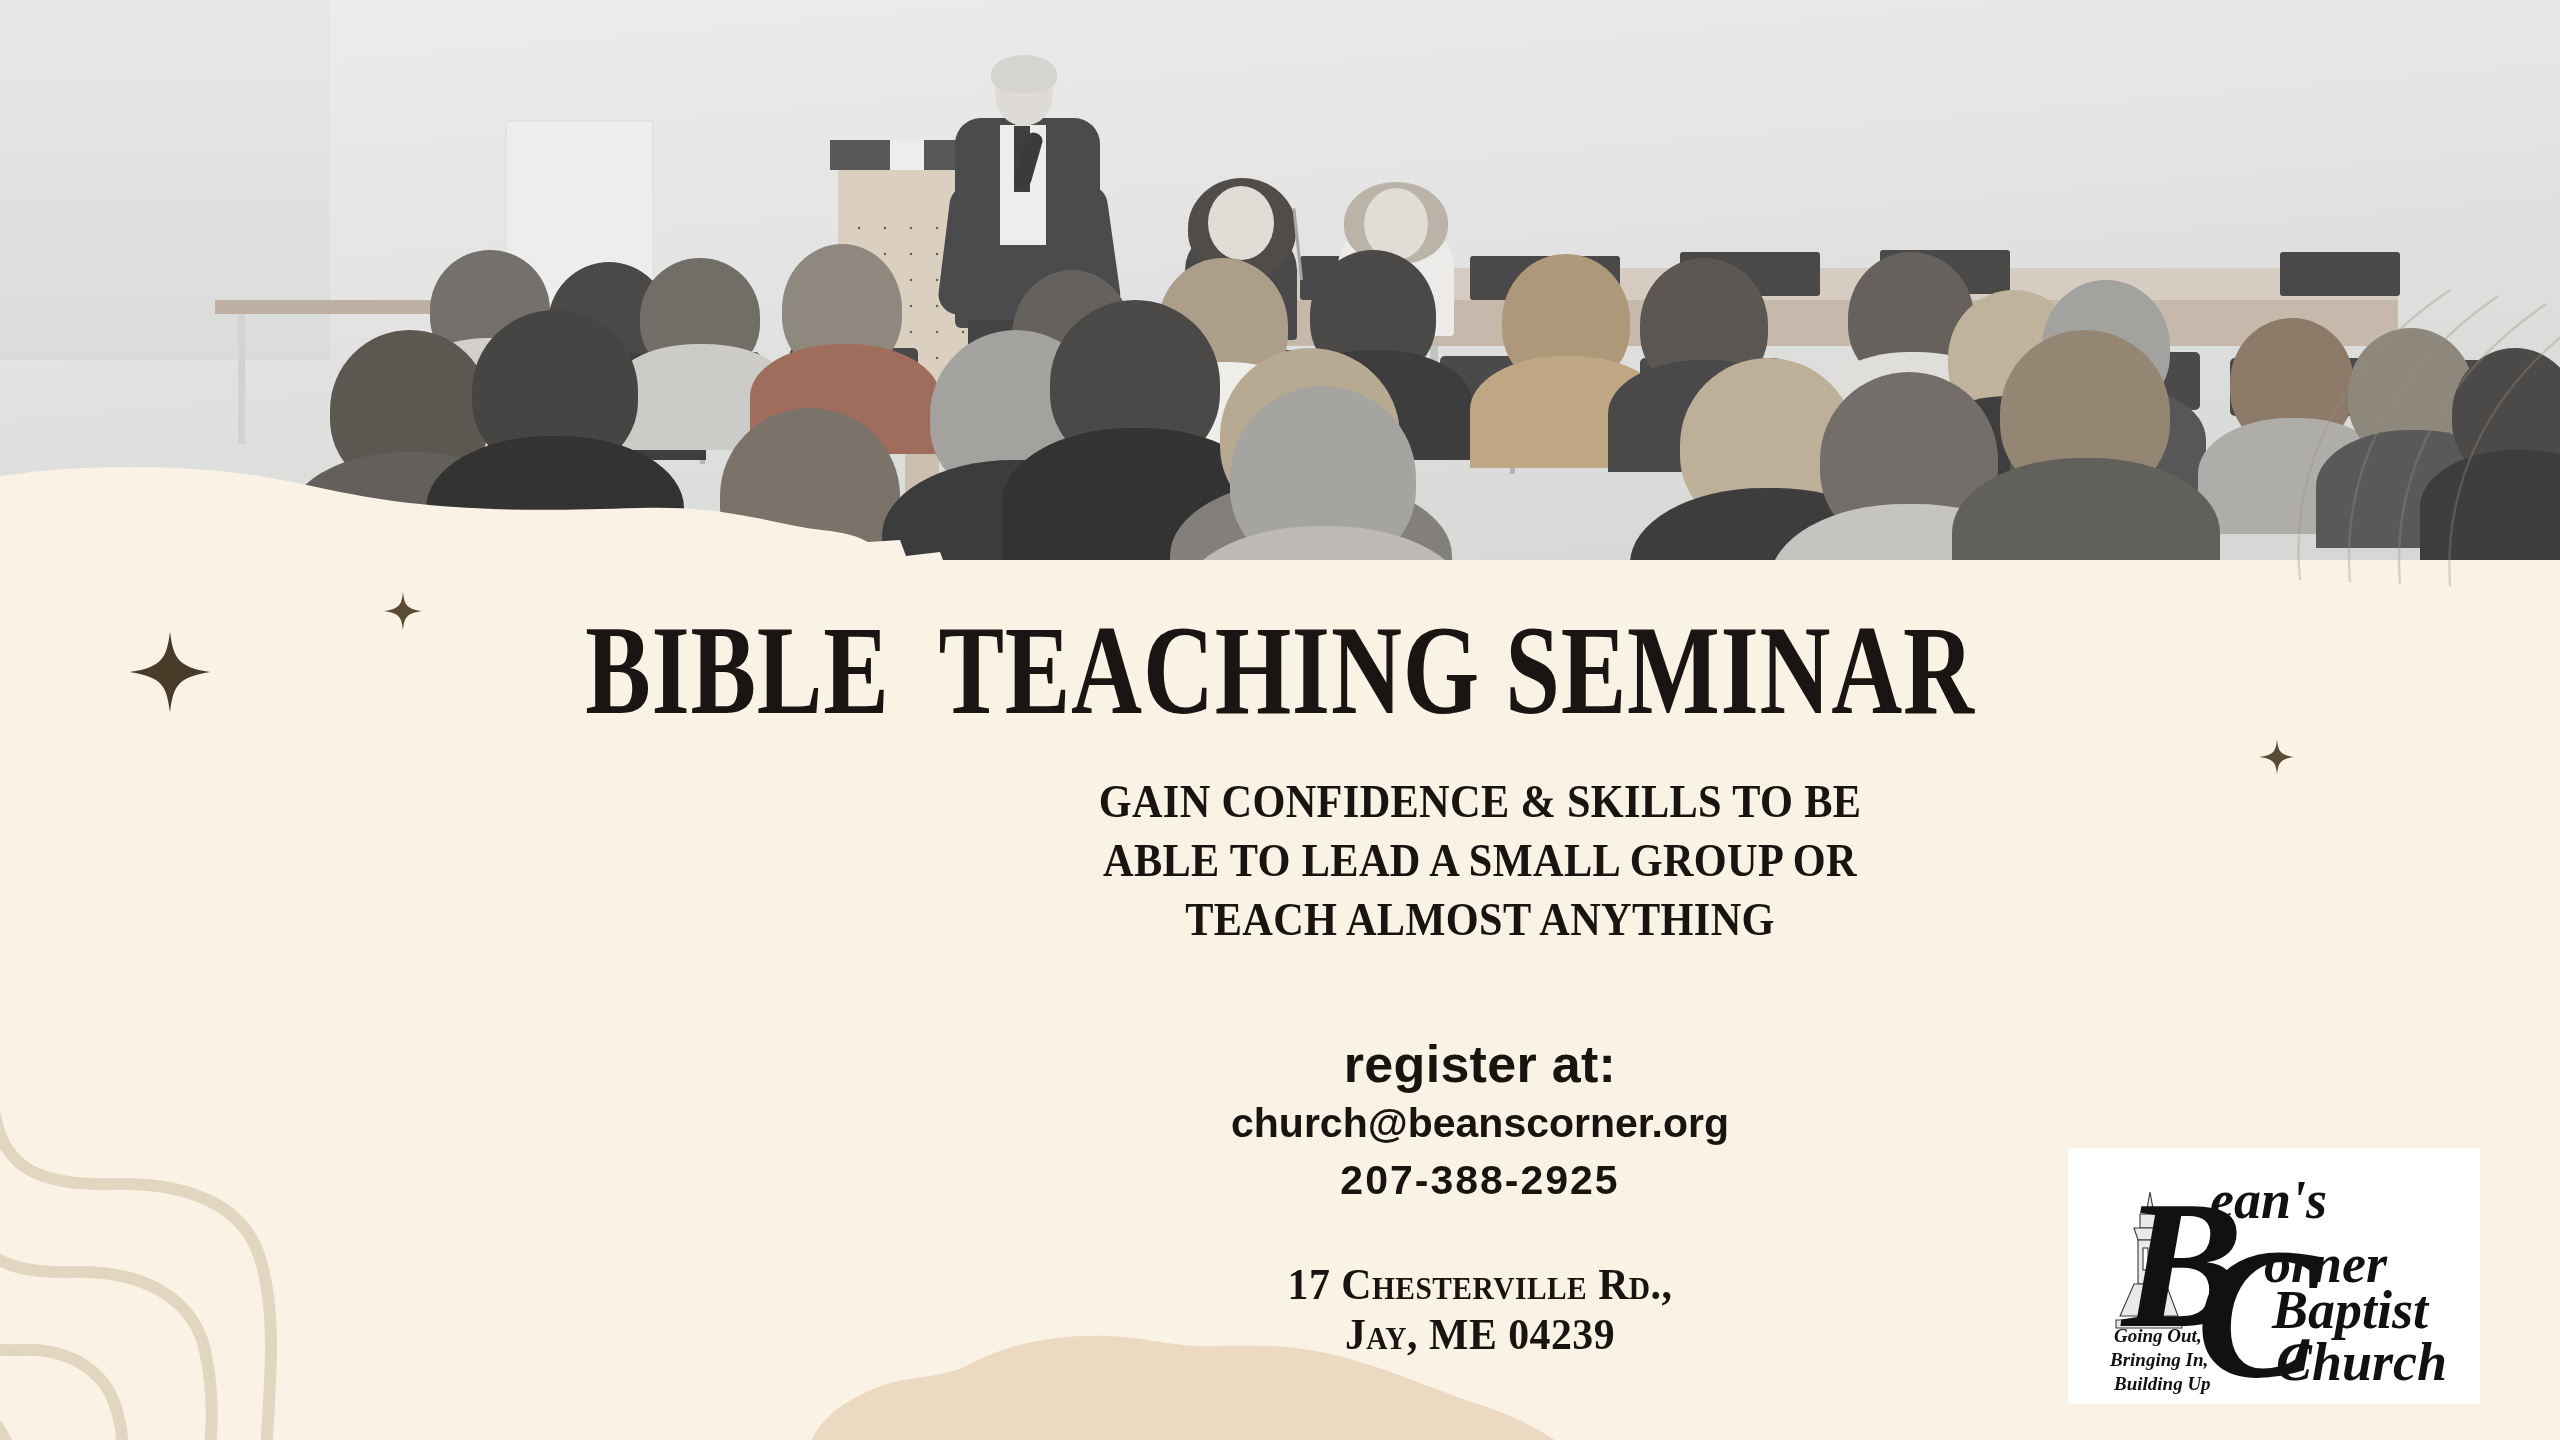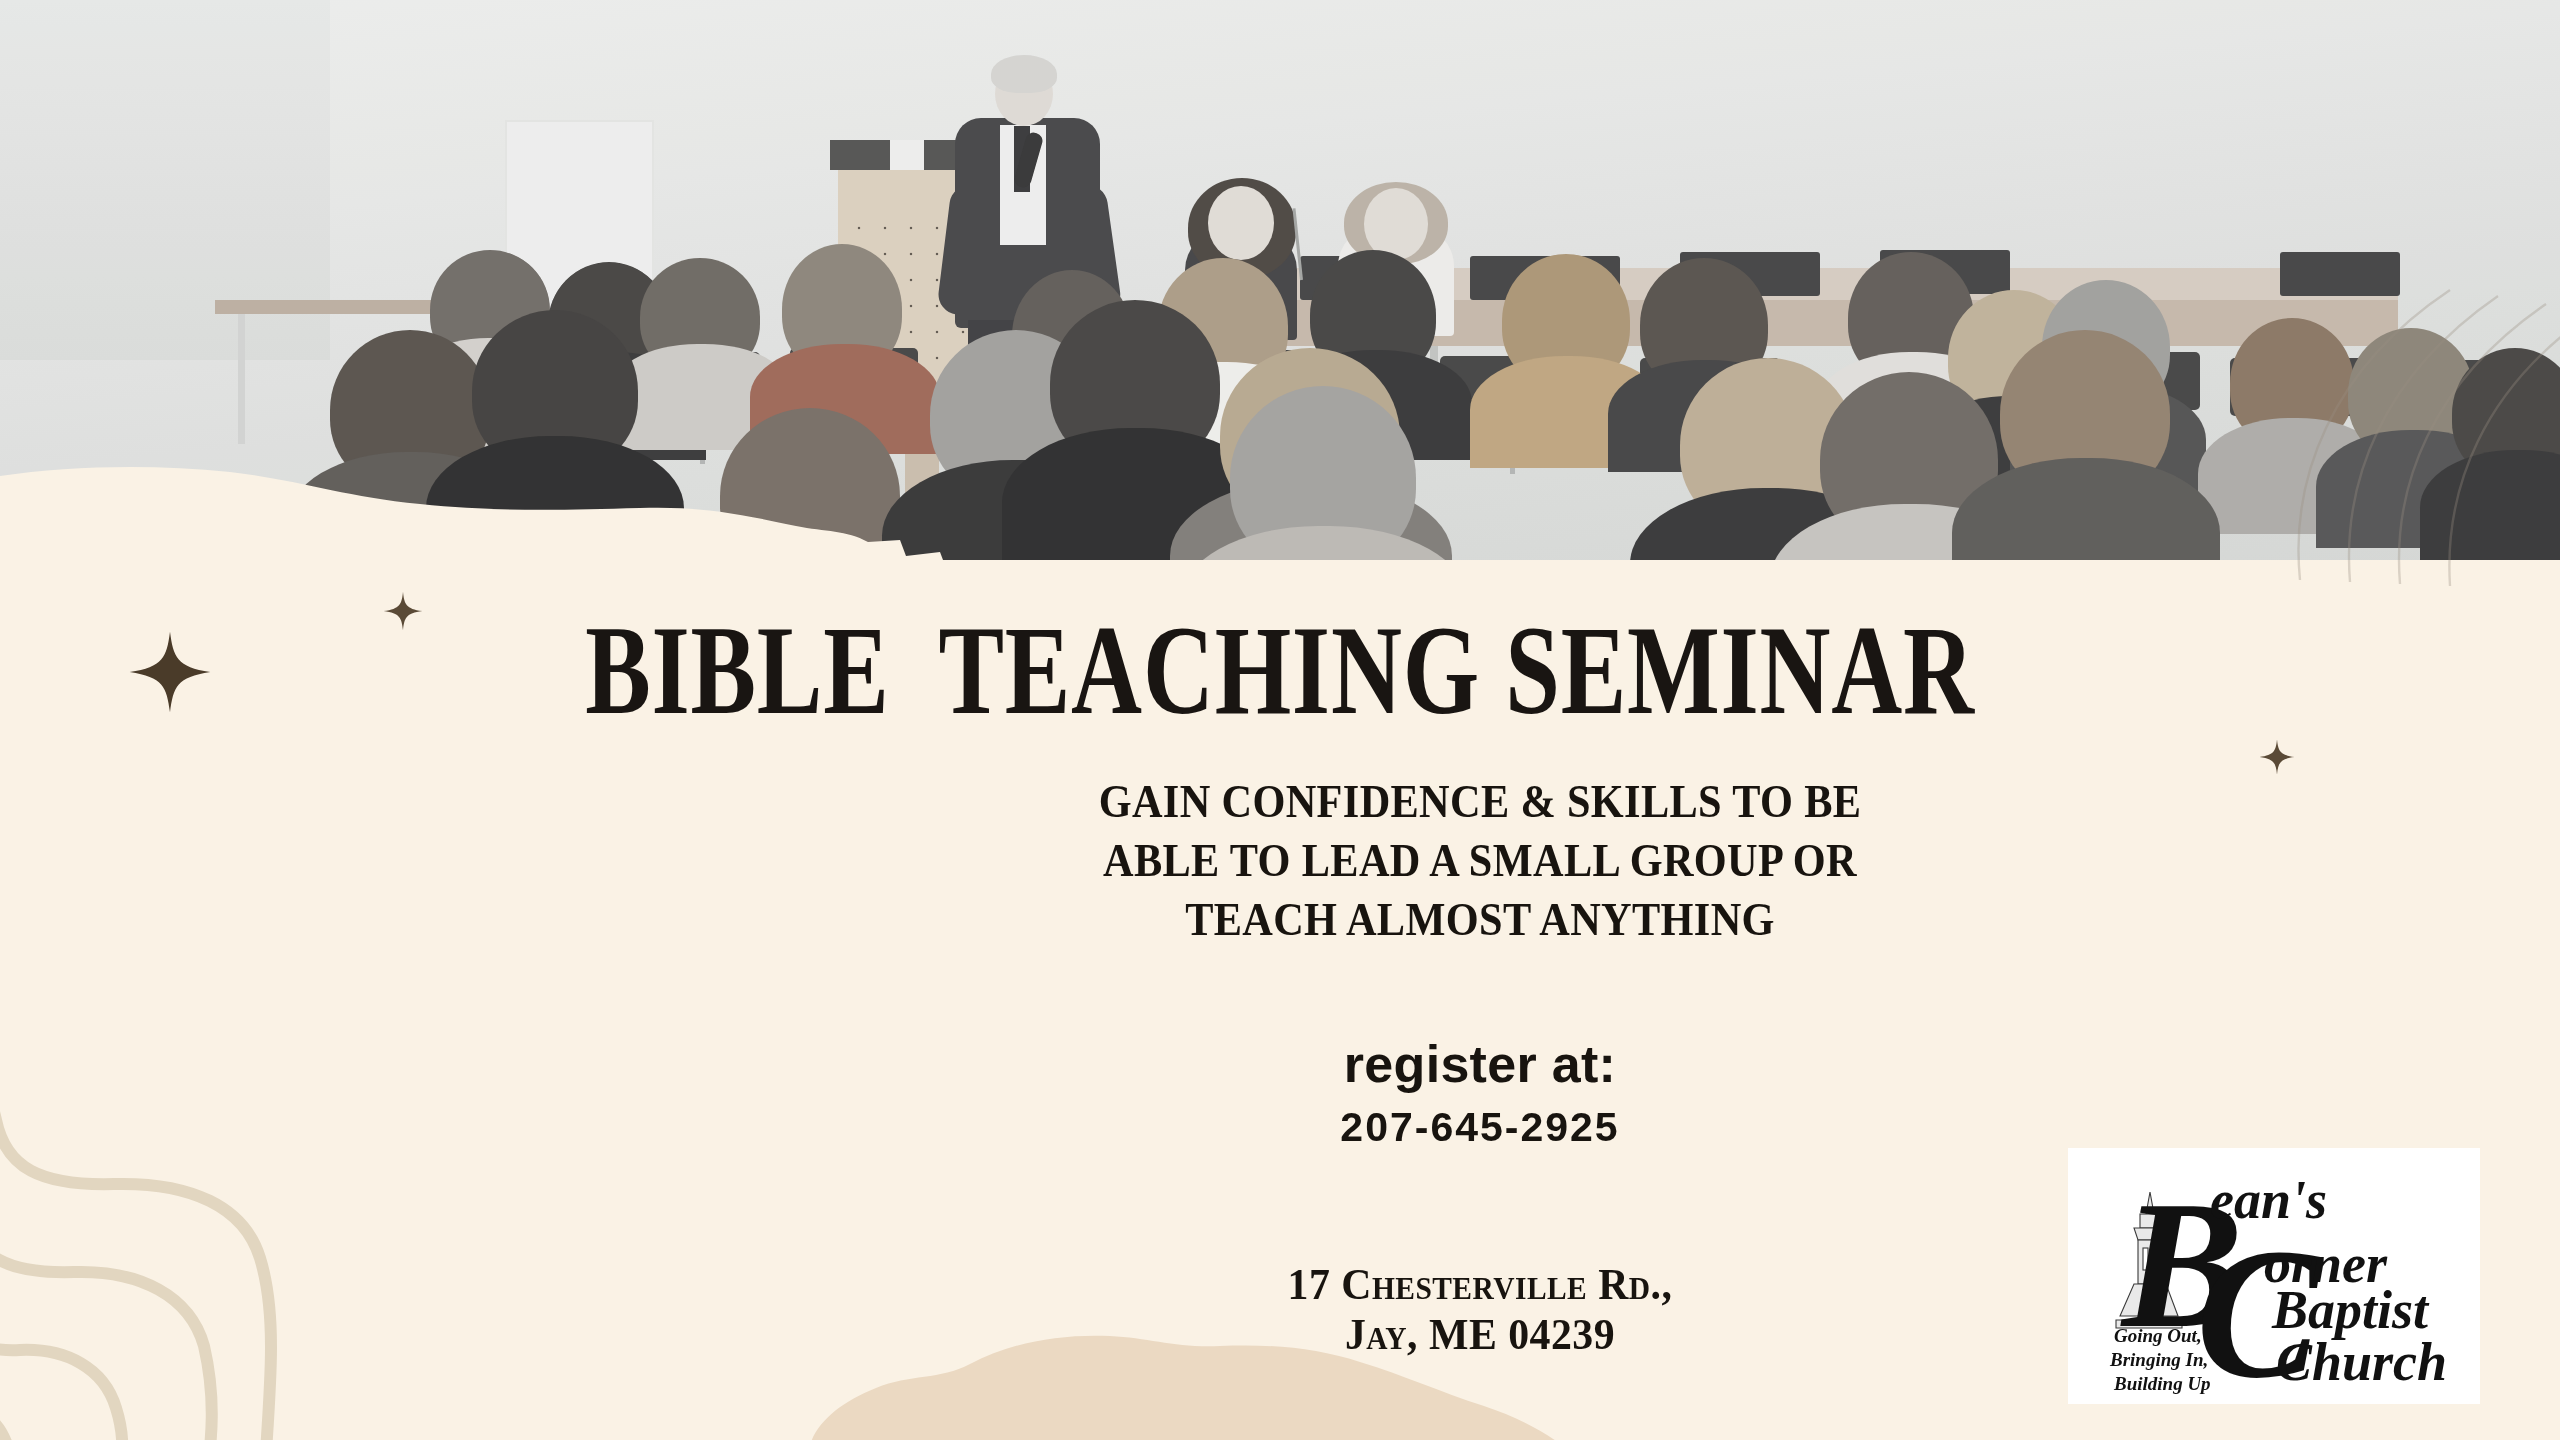--- a/index.html
+++ b/index.html
@@ -505,21 +505,22 @@
 
   <div class="subhead">
     <div>GAIN CONFIDENCE &amp; SKILLS TO BE</div>
     <div>ABLE TO LEAD A SMALL GROUP OR</div>
     <div>TEACH ALMOST ANYTHING</div>
   </div>
 
 
   <div class="register-block">
     <div class="reg-label">register at:</div>
-    <div class="reg-phone">207-645-2925</div>
+    <div class="reg-email">church@beanscorner.org</div>
+    <div class="reg-phone">207-388-2925</div>
   </div>
 
   <div class="address-block">
     <div>17 Chesterville Rd.,</div>
     <div>Jay, ME 04239</div>
   </div>
 
   <div class="logo-card">
     <svg class="logo-svg" viewBox="0 0 412 256">
       <rect x="0" y="0" width="412" height="256" fill="#ffffff"></rect>

